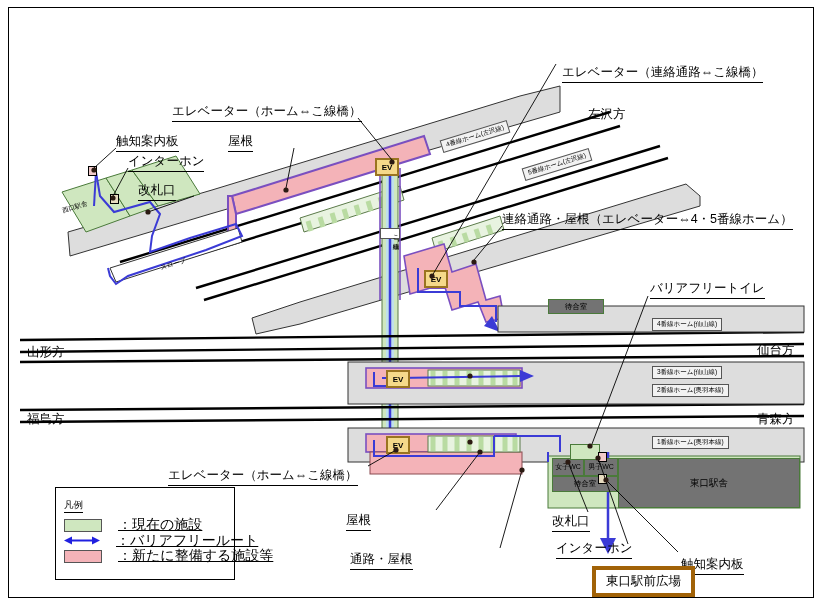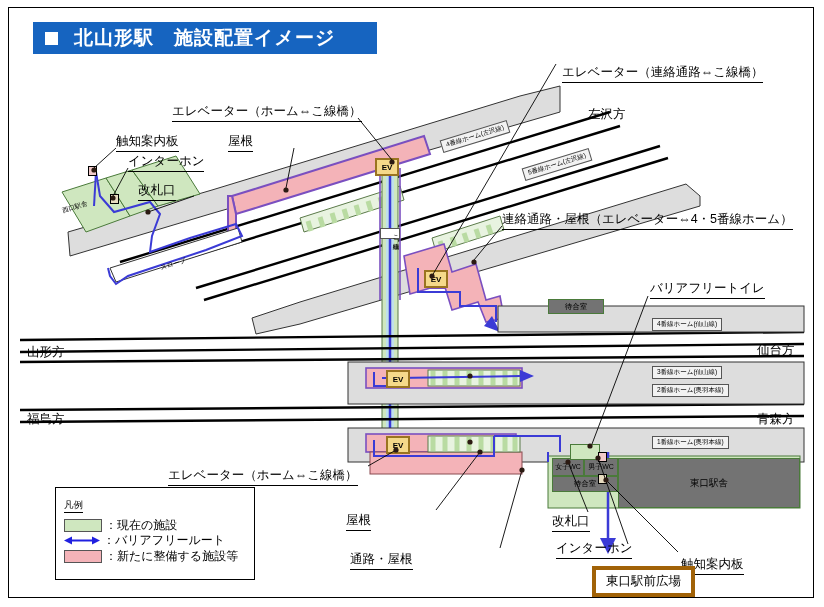--- a/index.html
+++ b/index.html
@@ -8,40 +8,36 @@
   #frame{position:absolute;left:8px;top:7px;width:806px;height:591px;border:1px solid #000;box-sizing:border-box;}
   #title-bar{position:absolute;left:33px;top:22px;width:344px;height:32px;background:#1664c0;display:flex;align-items:center;box-sizing:border-box;padding-left:12px;}
   #title-sq{width:13px;height:13px;background:#fff;margin-right:16px;flex:0 0 auto;}
   #title-text{color:#fff;font-size:19px;font-weight:bold;letter-spacing:1px;white-space:nowrap;}
   .lbl{position:absolute;font-size:12.5px;color:#000;white-space:nowrap;}
   .lbl-u{border-bottom:1px solid #000;padding-bottom:1px;}
   .plat-tag{position:absolute;font-size:6.5px;color:#000;background:#f2f2f2;border:1px solid #555;padding:1px 4px;white-space:nowrap;}
   .room{position:absolute;background:#737373;border:1px solid #4a7a3a;font-size:7.5px;color:#000;display:flex;align-items:center;justify-content:center;text-align:center;white-space:nowrap;box-sizing:border-box;}
   .ev{position:absolute;background:#f5d98a;border:2px solid #9a7420;box-sizing:border-box;display:flex;align-items:center;justify-content:center;font-size:8px;font-weight:bold;color:#000;}
   .tagbox{position:absolute;border:4px solid #a16207;font-size:12.5px;padding:3px 10px;background:#fff;white-space:nowrap;}
-  #legend{position:absolute;left:55px;top:487px;width:200px;height:93px;border:1px solid #000;background:#fff;box-sizing:border-box;padding:6px 8px;}
+  #legend{position:absolute;left:55px;top:487px;width:180px;height:93px;border:1px solid #000;background:#fff;box-sizing:border-box;padding:6px 8px;text-decoration:underline;}
   #legend-title{font-size:9.5px;border-bottom:1px solid #000;display:inline-block;padding-bottom:0px;margin-bottom:3px;}
   .leg-row{display:flex;align-items:center;margin-top:2.5px;height:13px;}
   .leg-sw{width:36px;height:11px;border:1px solid #555;margin-right:3px;flex:0 0 auto;}
-  .leg-tx{font-size:12px;white-space:nowrap;}
+  .leg-tx{font-size:14px;white-space:nowrap;margin-left:13px;}
   .leg-arrow{width:36px;height:11px;margin-right:3px;flex:0 0 auto;display:flex;align-items:center;}
   .tiny{position:absolute;font-size:6.5px;}
   .icon-box{position:absolute;width:7px;height:8px;border:1px solid #000;background:#f0c9c9;}
   .icon-box2{position:absolute;width:7px;height:8px;border:1px solid #000;background:#e8dcc0;}
 </style>
 </head>
 <body>
 
 <div id="page">
   <div id="frame"></div>
 
-  <div id="title-bar">
-    <div id="title-sq"></div>
-    <div id="title-text">北山形駅　施設配置イメージ</div>
-  </div>
 
   <svg style="position:absolute;left:0;top:0;width:824px;height:607px;pointer-events:none;">
 
     <polygon points="68,232 212,190 520,96 560,86 560,112 210,214 70,256" fill="#dddddd" stroke="#333" stroke-width="1"></polygon>
 
     <line x1="120" y1="262" x2="610" y2="112" stroke="#000" stroke-width="2.4"></line>
     <line x1="128" y1="276" x2="620" y2="126" stroke="#000" stroke-width="2.4"></line>
     <line x1="196" y1="288" x2="660" y2="146" stroke="#000" stroke-width="2.4"></line>
     <line x1="204" y1="300" x2="668" y2="158" stroke="#000" stroke-width="2.4"></line>
 

